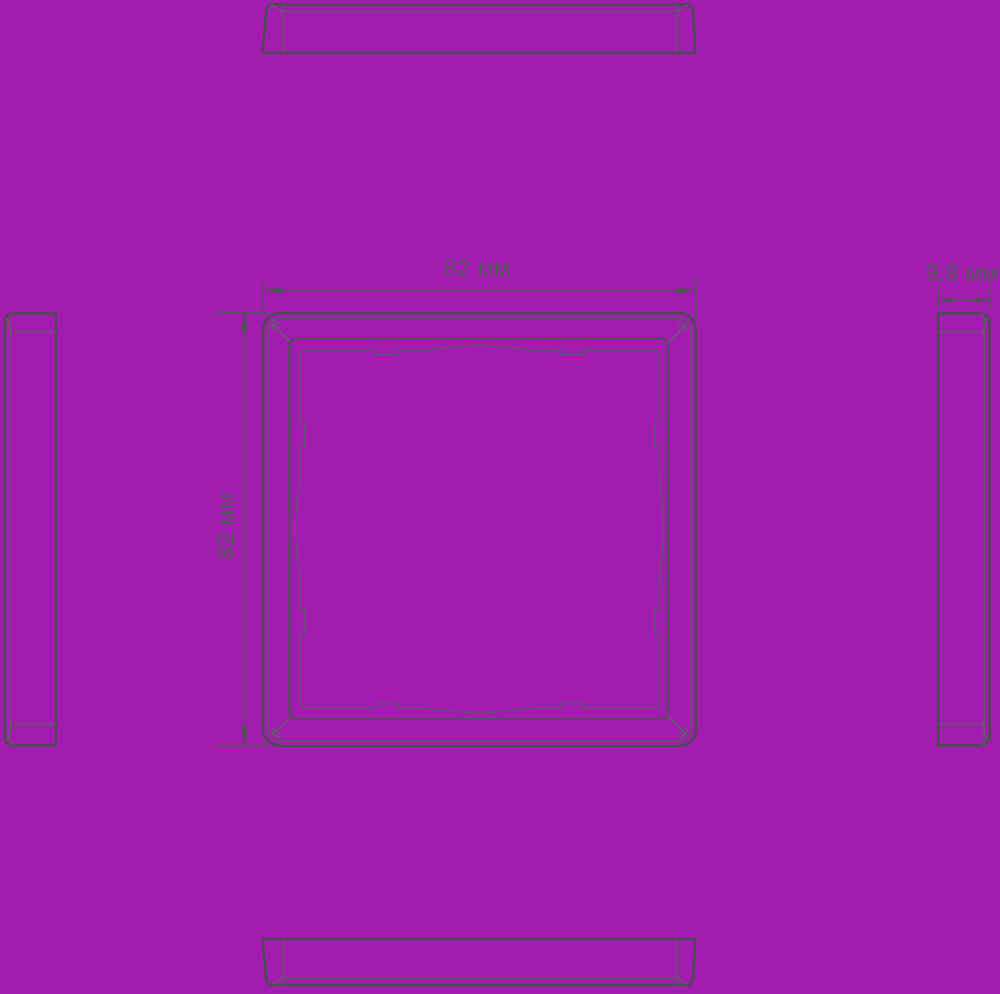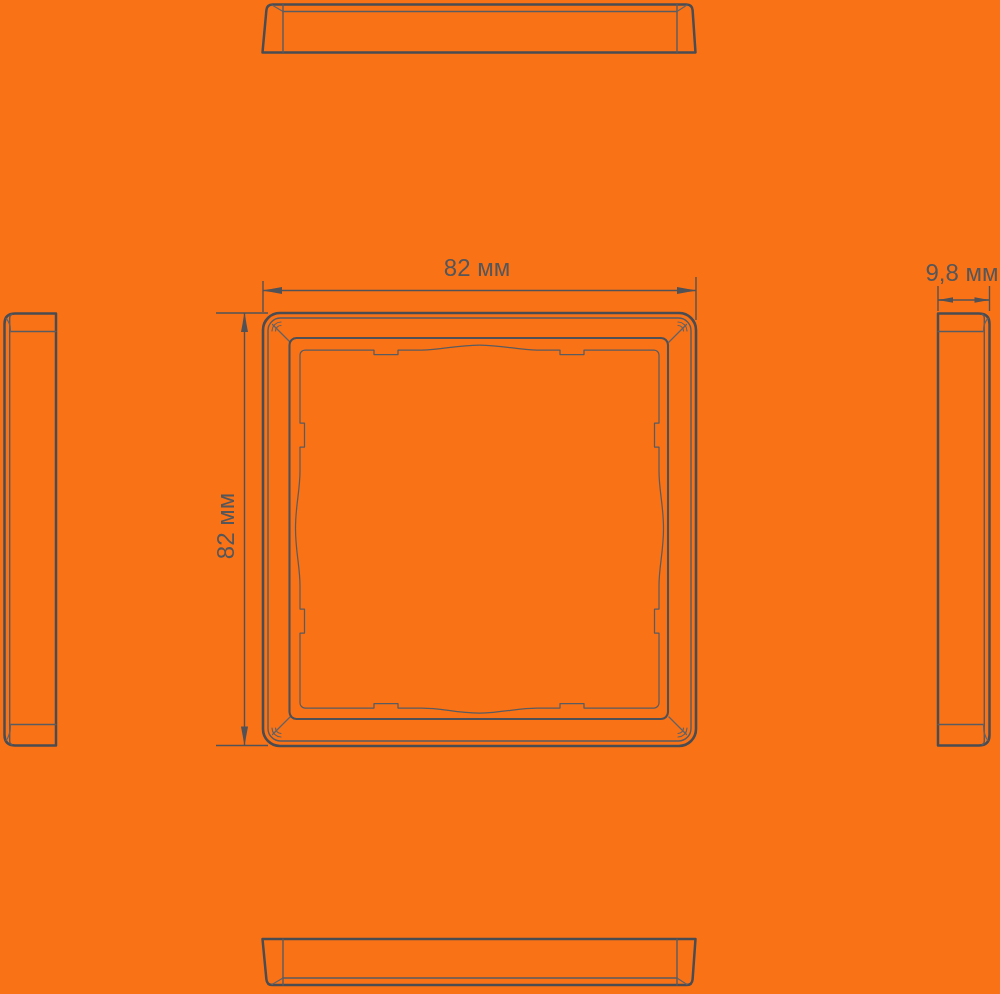--- a/index.html
+++ b/index.html
@@ -5,21 +5,21 @@
   html, body {
     margin: 0;
     padding: 0;
     background: #ffffff;
     font-family: "Liberation Sans", sans-serif;
   }
   .canvas {
     position: relative;
     width: 1000px;
     height: 994px;
-    background: #f97316;
+    background: #a21caf;
     overflow: hidden;
   }
   svg { display: block; }
 
   
   .ln-thick  { fill: none; stroke: #4b4c51; stroke-width: 2.5; stroke-linejoin: round; stroke-linecap: round; }
   .ln-med    { fill: none; stroke: #4f5055; stroke-width: 2.1; stroke-linejoin: round; stroke-linecap: round; }
   .ln-thin   { fill: none; stroke: #5a5b60; stroke-width: 1.4; stroke-linejoin: round; stroke-linecap: round; }
   .ln-hair   { fill: none; stroke: #616267; stroke-width: 1.2; stroke-linejoin: round; stroke-linecap: round; }
   .ln-dim    { fill: none; stroke: #515257; stroke-width: 1.4; stroke-linecap: butt; }

